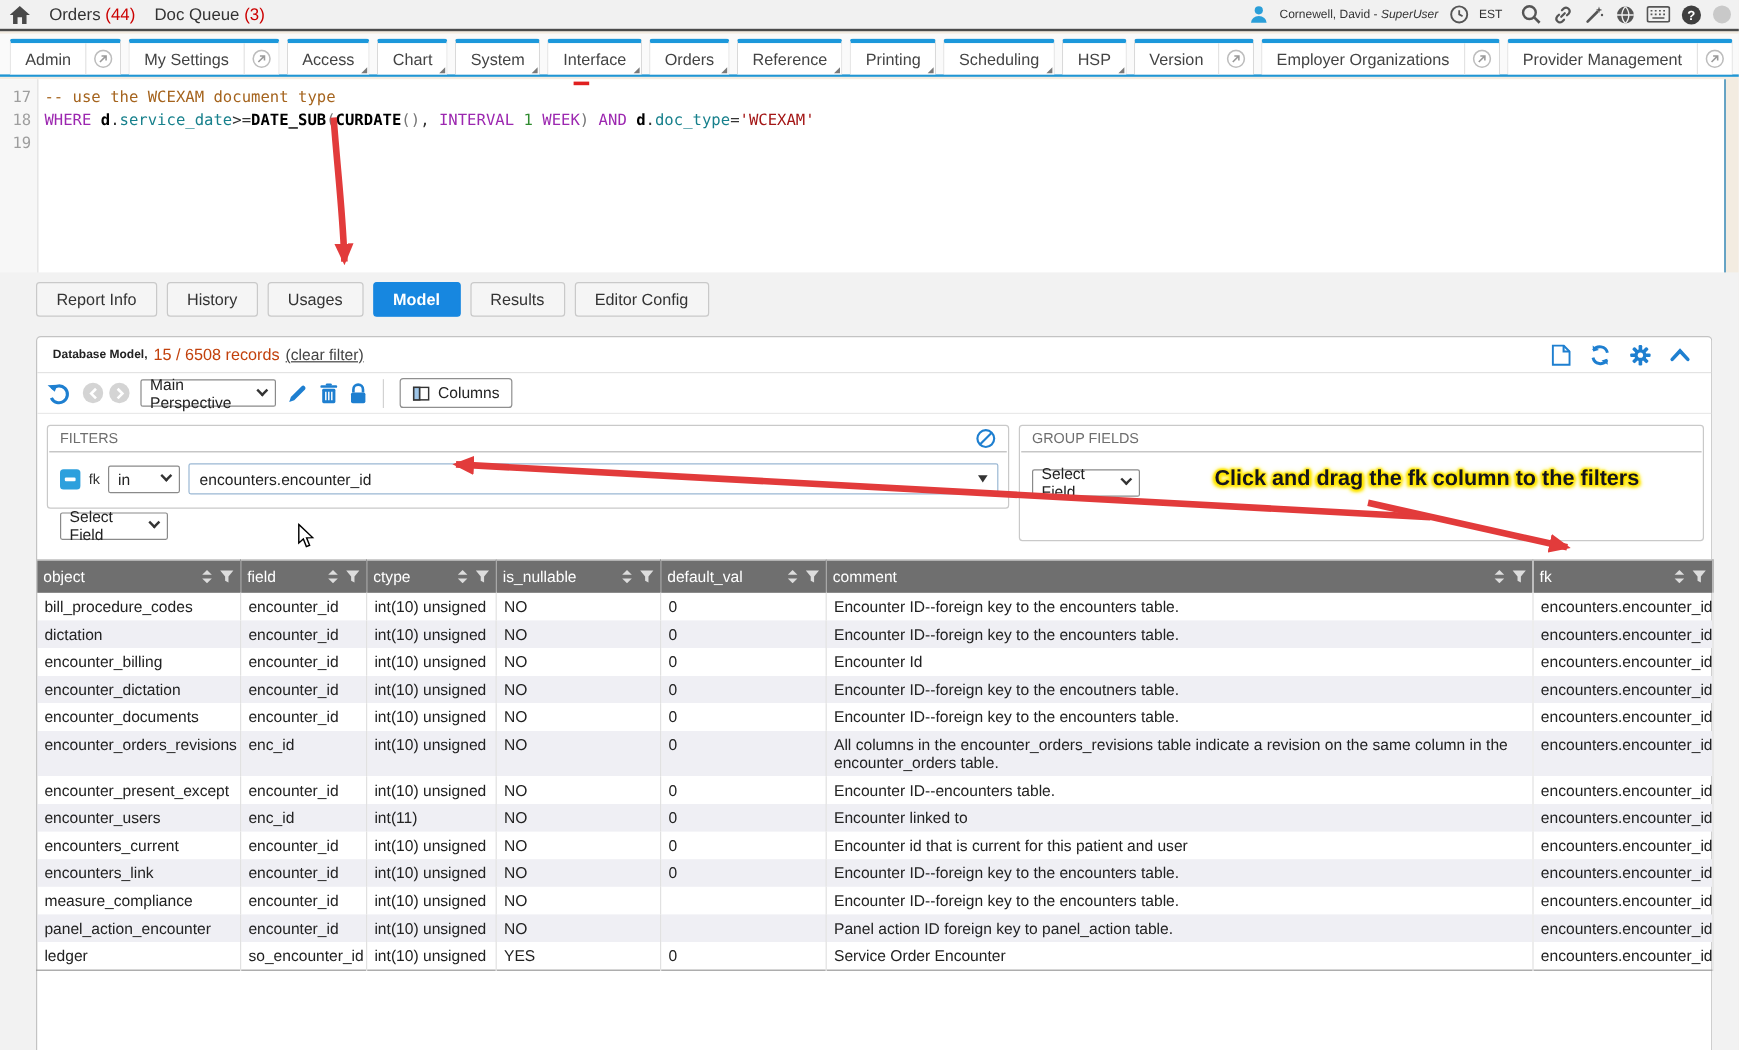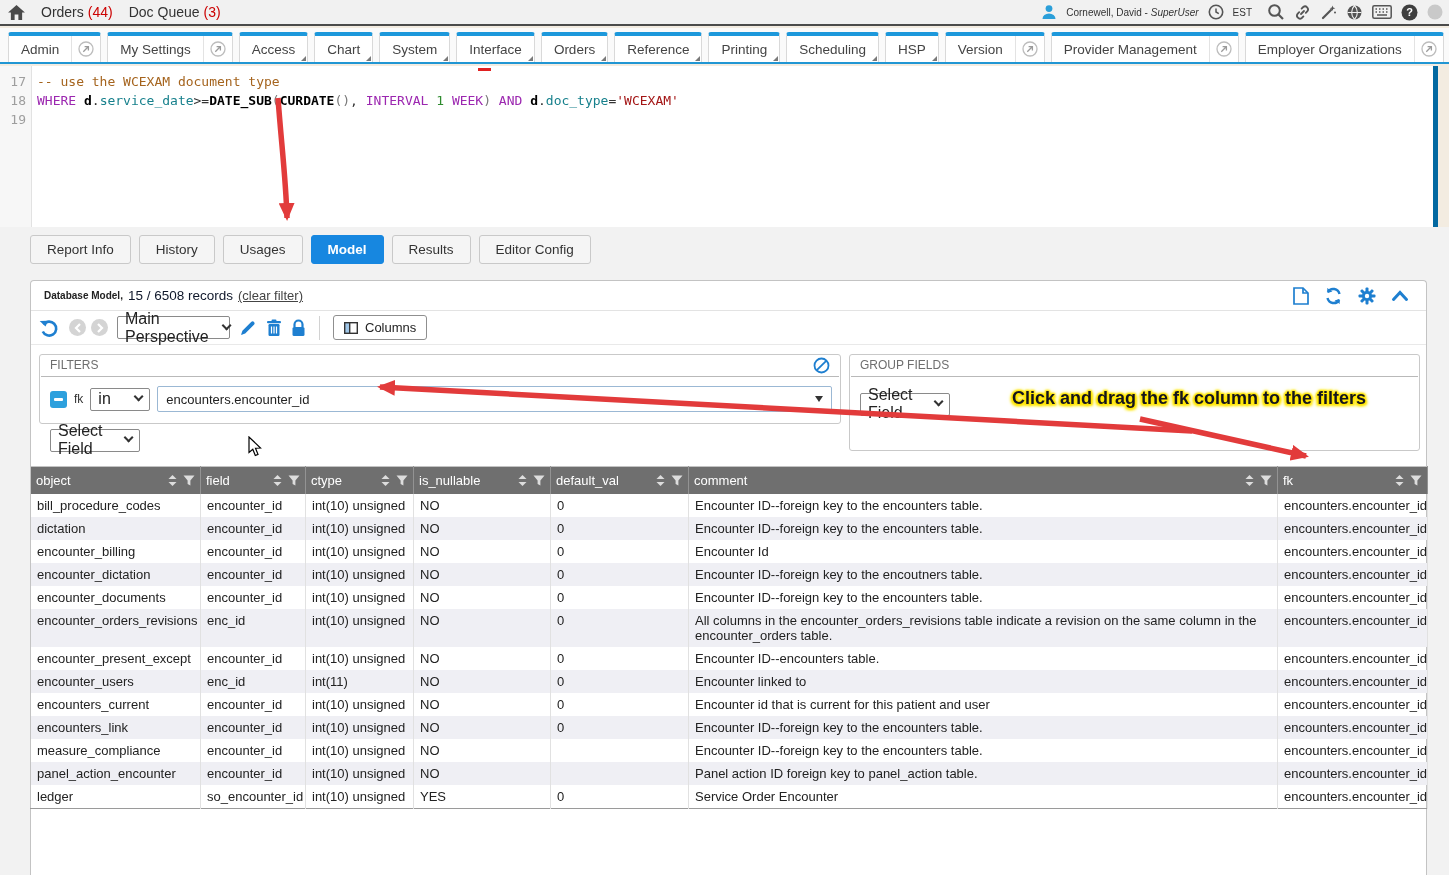--- a/index.html
+++ b/index.html
@@ -21,49 +21,49 @@
   .navbar{position:absolute;top:28px;left:0;right:0;height:36px;background:#fafafa;
     border-bottom:2px solid #2196d3;display:flex;align-items:flex-end;padding-left:8px;gap:6px;box-sizing:border-box}
   .tab-group{display:flex;align-items:stretch;background:#fff;border:1px solid #d9d9d9;border-bottom:none;
     border-top:4px solid #1c98db;height:26px;border-radius:3px 3px 0 0;position:relative;flex:none}
   .tab-label{padding:0 12px;font-size:13.5px;color:#444;display:flex;align-items:center}
   .popout{width:28px;border-left:1px solid #e3e3e3;display:flex;align-items:center;justify-content:center}
   .corner::after{content:"";position:absolute;right:1px;bottom:1px;
     border-left:5px solid transparent;border-bottom:5px solid #7a7a7a}
   
   .editor{position:absolute;top:66px;left:0;width:1438px;height:187px;background:#fff;
-    border-right:5px solid #0369a1;border-bottom:1px solid #8f8f8f;box-sizing:border-box;display:flex;
+    border-right:1px solid #0369a1;border-bottom:1px solid #8f8f8f;box-sizing:border-box;display:flex;
     font-family:"DejaVu Sans Mono","Liberation Mono",monospace;font-size:13px}
   .ed-gutter{width:32px;background:#f7f7f7;border-right:1px solid #e2e2e2;flex:none;padding-top:6px;box-sizing:border-box}
   .ed-gutter div{height:19px;line-height:19px;text-align:right;padding-right:5px;color:#9e9e9e}
   .ed-code{flex:1;padding:6px 0 0 5px;overflow:hidden}
   .ed-line{height:19px;line-height:19px;white-space:pre}
   .tk-c{color:#a5641e}.tk-k{color:#9c27b0}.tk-b{color:#000;font-weight:bold}
   .tk-f{color:#17808c}.tk-n{color:#2e8b2e}.tk-s{color:#a31515}.tk-p{color:#333}.tk-g{color:#777}
   .err-dash{position:absolute;left:478px;top:2px;width:13px;height:3px;background:#e02020}
   .resize-grip{position:absolute;right:2px;bottom:2px;width:13px;height:13px}
   
   .lower{position:absolute;top:227px;left:0;right:0;bottom:0;background:#f2f2f2}
   .rtabs{position:absolute;top:235px;left:30px;display:flex;gap:8px}
   .rtab{height:29px;padding:0 16px;background:#f5f5f5;border:1px solid #c9c9c9;border-radius:3px;
     display:flex;align-items:center;font-size:13.5px;color:#333;box-sizing:border-box}
   .rtab.active{background:#1787e0;border-color:#1787e0;color:#fff;font-weight:bold}
   
   .panel{position:absolute;top:280px;left:30px;width:1397px;bottom:0;background:#fff;
     border:1px solid #c3c3c3;border-bottom:none;border-radius:4px 4px 0 0;box-sizing:border-box}
   .panel-h{height:29px;border-bottom:1px solid #e3e3e3;display:flex;align-items:center;padding:0 13px}
   .ph-title{font-weight:bold;font-size:10px;color:#222}
-  .ph-records{font-size:13.5px;color:#0f172a;margin-left:5px}
+  .ph-records{font-size:13.5px;color:#c2410c;margin-left:5px}
   .ph-clear{font-size:13px;color:#444;text-decoration:underline;margin-left:5px;cursor:pointer}
   .ph-icons{margin-left:auto;display:flex;align-items:center;gap:15px;padding-right:4px}
   .toolbar{height:33px;display:flex;align-items:center;padding:0 8px;border-bottom:1px solid #e9e9e9}
   .tb-gap{margin-left:9px}
   .nav-circ{width:17px;height:17px;border-radius:50%;background:#d4d4d4;display:flex;align-items:center;justify-content:center}
   .fake-select{border:1px solid #8a8a8a;background:#fff;height:23px;display:inline-flex;align-items:center;
-    padding:0 7px;font-size:16px;color:#222;border-radius:2px;gap:14px;box-sizing:border-box}
+    padding:0 7px;font-size:13px;color:#222;border-radius:2px;gap:14px;box-sizing:border-box}
   .sel-caret{border:solid #333;border-width:0 2px 2px 0;display:inline-block;padding:2.6px;transform:rotate(45deg);margin-top:-4px}
   .vsep{width:1px;height:24px;background:#d2d2d2;margin:0 13px}
   .btn{border:1px solid #8f8f8f;border-radius:3px;height:25px;background:#fff;display:flex;align-items:center;
     gap:7px;padding:0 10px;font-size:13px;color:#222;box-sizing:border-box}
   
   .fzone{position:relative;height:122px}
   .fbox{position:absolute;border:1px solid #c9c9c9;border-radius:3px;background:#fff;box-sizing:border-box}
   .fbox-h{height:21px;line-height:21px;border-bottom:1px solid #b9b9b9;margin:0 1px;padding:0 9px;
     font-size:12px;color:#6e6e6e;display:flex;align-items:center}
   .fbox-h .hico{margin-left:auto}
@@ -222,30 +222,30 @@
     <div class="tab-group">
       <span class="tab-label">Version</span>
       <span class="popout">
         <svg width="16" height="16" viewBox="0 0 16 16">
           <circle cx="8" cy="8" r="7" fill="none" stroke="#bdbdbd" stroke-width="1.3"></circle>
           <path d="M5.3 10.7 L10.2 5.8 M6.6 5.6 H10.4 V9.4" fill="none" stroke="#9a9a9a" stroke-width="1.3"></path>
         </svg>
       </span>
     </div>
     <div class="tab-group">
-      <span class="tab-label">Provider Management</span>
+      <span class="tab-label">Employer Organizations</span>
       <span class="popout">
         <svg width="16" height="16" viewBox="0 0 16 16">
           <circle cx="8" cy="8" r="7" fill="none" stroke="#bdbdbd" stroke-width="1.3"></circle>
           <path d="M5.3 10.7 L10.2 5.8 M6.6 5.6 H10.4 V9.4" fill="none" stroke="#9a9a9a" stroke-width="1.3"></path>
         </svg>
       </span>
     </div>
     <div class="tab-group">
-      <span class="tab-label">Employer Organizations</span>
+      <span class="tab-label">Provider Management</span>
       <span class="popout">
         <svg width="16" height="16" viewBox="0 0 16 16">
           <circle cx="8" cy="8" r="7" fill="none" stroke="#bdbdbd" stroke-width="1.3"></circle>
           <path d="M5.3 10.7 L10.2 5.8 M6.6 5.6 H10.4 V9.4" fill="none" stroke="#9a9a9a" stroke-width="1.3"></path>
         </svg>
       </span>
     </div>
   </div>
 
 <div class="editor">

